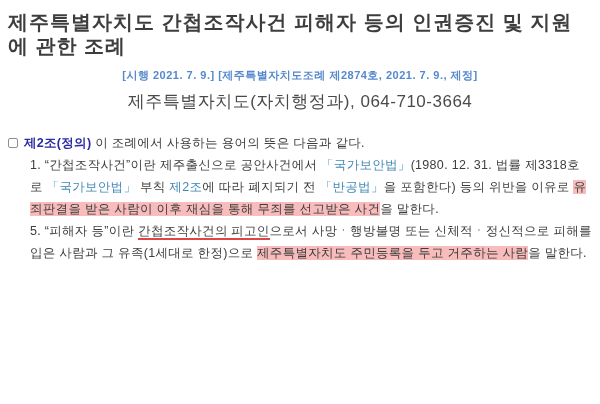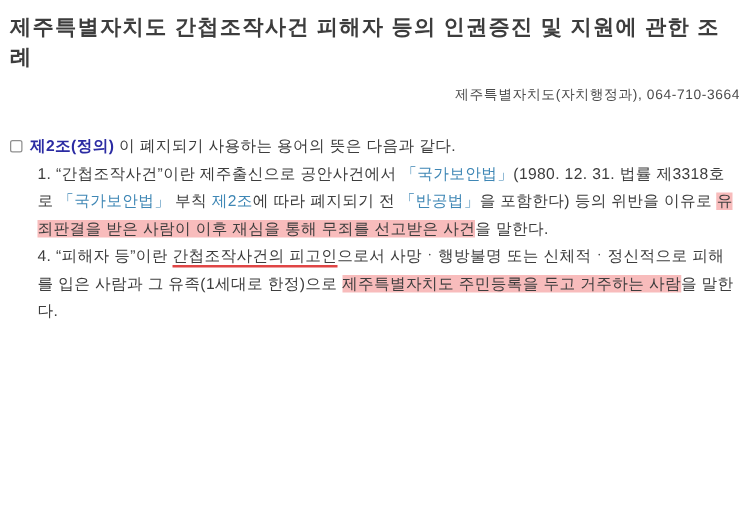--- a/index.html
+++ b/index.html
@@ -16,61 +16,62 @@
   *{box-sizing:border-box;}
   html,body{margin:0;padding:0;}
   body{
     width:600px;height:404px;
     background:#ffffff;
     font-family:"Liberation Sans","DejaVu Sans",sans-serif;
     overflow:hidden;
   }
   .page{padding:8px 8px 0 8px;width:600px;}
   .title{
-    font-size:17px;font-weight:bold;color:var(--c-title);
+    font-size:20px;font-weight:bold;color:var(--c-title);
     letter-spacing:1px;line-height:24px;margin:2px 0 10px 0;
   }
   .subtitle{
     text-align:center;font-size:11px;font-weight:bold;
     color:var(--c-subtitle);letter-spacing:0.5px;
     line-height:14px;margin:0 0 12px 0;
   }
   .dept{
-    text-align:right;font-size:11px;color:var(--c-dept);
+    text-align:center;font-size:17px;color:var(--c-dept);
     letter-spacing:0.5px;line-height:16px;margin:0 0 22px 0;
   }
   .article{
     padding-left:22px;
     font-size:12.5px;line-height:22px;color:var(--c-body);
     letter-spacing:0.3px;
     margin-bottom:21px;
   }
   .article:nth-child(2){margin-bottom:30px;}
   .lead{text-indent:-22px;}
   .item{text-indent:0;}
   .cb{
     display:inline-block;width:10px;height:10px;
     border:1px solid var(--c-checkbox);border-radius:2px;
     margin-right:6px;vertical-align:-1px;background:#fff;
     cursor:pointer;
   }
   .hd{color:var(--c-heading);font-weight:bold;}
   .seg-link{color:var(--c-link);cursor:pointer;}
   .seg-hl{background:var(--c-hl);}
-  .seg-rul{border-bottom:2px solid var(--c-rul);padding-bottom:0px;}
+  .seg-rul{border-bottom:2px solid var(--c-rul);padding-bottom:0px;font-family:Liberation Serif, serif;}
 </style>
 </head>
 <body>
 
 <div class="page">
   <div class="title">제주특별자치도 간첩조작사건 피해자 등의 인권증진 및 지원에 관한 조례</div>
+  <div class="subtitle">[시행 2021. 7. 9.] [제주특별자치도조례 제2874호, 2021. 7. 9., 제정]</div>
   <div class="dept">제주특별자치도(자치행정과), 064-710-3664</div>
   <div id="articles">
       <div class="article">
-        <div class="lead"><span class="cb"></span><span class="hd">제2조(정의)</span><span> 이 폐지되기 사용하는 용어의 뜻은 다음과 같다.</span></div>
+        <div class="lead"><span class="cb"></span><span class="hd">제2조(정의)</span><span> 이 조례에서 사용하는 용어의 뜻은 다음과 같다.</span></div>
         <div class="item"><span>1. “간첩조작사건”이란 제주출신으로 공안사건에서 </span><span class="seg-link">「국가보안법」</span><span>(1980. 12. 31. 법률 제3318호로 </span><span class="seg-link">「국가보안법」</span><span> 부칙 </span><span class="seg-link">제2조</span><span>에 따라 폐지되기 전 </span><span class="seg-link">「반공법」</span><span>을 포함한다) 등의 위반을 이유로 </span><span class="seg-hl">유죄판결을 받은 사람이 이후 재심을 통해 무죄를 선고받은 사건</span><span>을 말한다.</span></div>
-        <div class="item"><span>4. “피해자 등”이란 </span><span class="seg-rul">간첩조작사건의 피고인</span><span>으로서 사망ㆍ행방불명 또는 신체적ㆍ정신적으로 피해를 입은 사람과 그 유족(1세대로 한정)으로 </span><span class="seg-hl">제주특별자치도 주민등록을 두고 거주하는 사람</span><span>을 말한다.</span></div>
+        <div class="item"><span>5. “피해자 등”이란 </span><span class="seg-rul">간첩조작사건의 피고인</span><span>으로서 사망ㆍ행방불명 또는 신체적ㆍ정신적으로 피해를 입은 사람과 그 유족(1세대로 한정)으로 </span><span class="seg-hl">제주특별자치도 주민등록을 두고 거주하는 사람</span><span>을 말한다.</span></div>
       </div>
       <div class="article">
         <div class="lead"></div>
       </div>
     </div>
 </div>
 
 </body></html>

